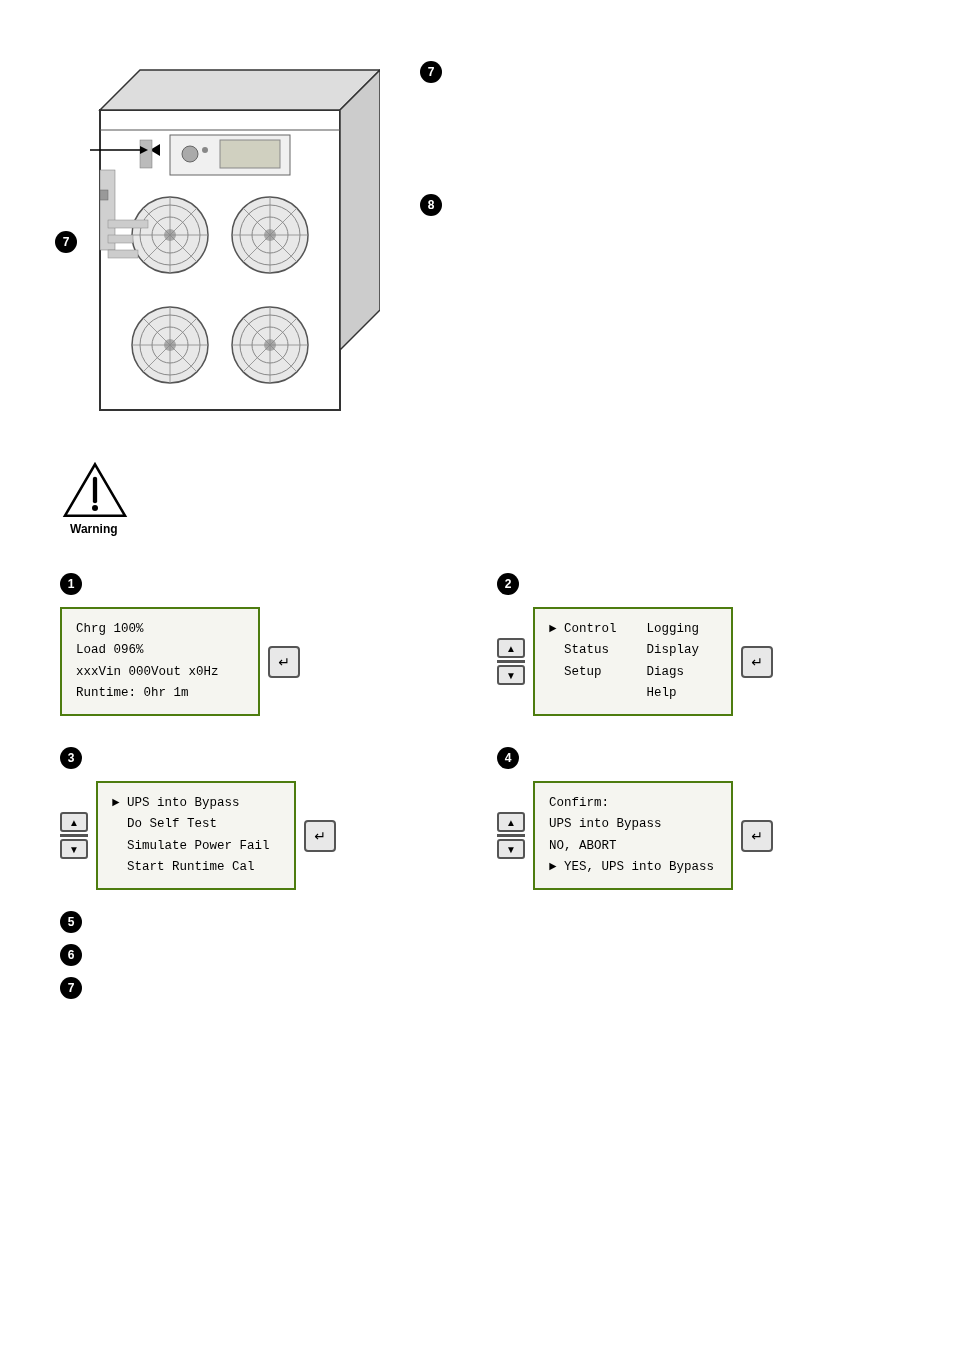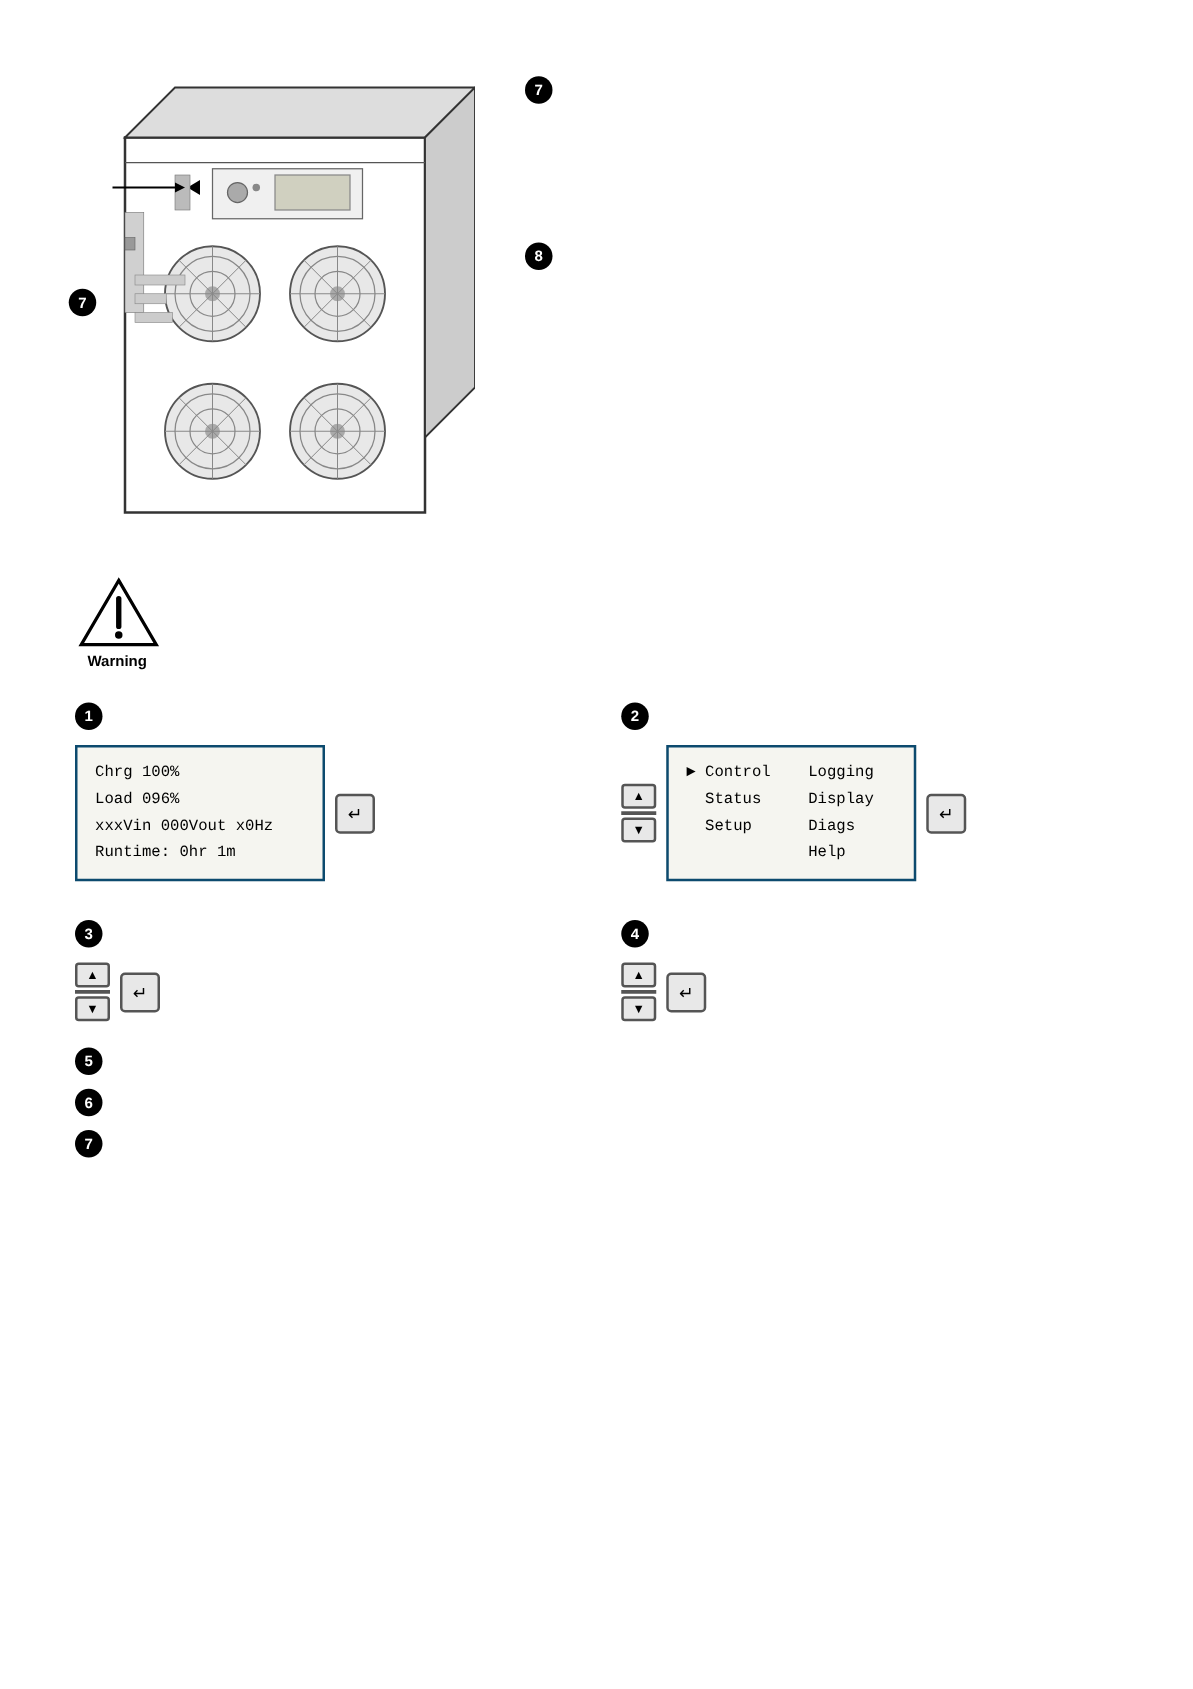--- a/index.html
+++ b/index.html
@@ -74,21 +74,21 @@
     .item-text {
       font-size: 13px;
       line-height: 1.5;
     }
 
     
     .warning-section {
       display: flex;
       flex-direction: column;
       align-items: flex-start;
-      margin-bottom: 25px;
+      margin-bottom: 36px;
       margin-top: 10px;
     }
 
     .warning-triangle {
       width: 70px;
       height: 60px;
     }
 
     .warning-label {
       font-size: 12px;
@@ -119,21 +119,21 @@
     }
 
     
     .lcd-container {
       display: flex;
       align-items: center;
       gap: 8px;
     }
 
     .lcd-screen {
-      border: 2px solid #0c4a6e;
+      border: 2px solid #4d7c0f;
       padding: 10px 14px;
       font-family: 'Courier New', Courier, monospace;
       font-size: 12.5px;
       line-height: 1.7;
       background: #f5f5f0;
       min-width: 200px;
     }
 
     .enter-button {
       width: 32px;
@@ -343,34 +343,46 @@
     <div class="step-block">
       <div class="step-header">
         <span class="circle-num">3</span>
       </div>
       <div class="lcd-container">
         <div class="nav-buttons">
           <div class="nav-btn" style="font-size:10px;">▲</div>
           <div class="nav-btn-mid"></div>
           <div class="nav-btn" style="font-size:10px;">▼</div>
         </div>
+        <div class="lcd-screen">
+          <div>► UPS into Bypass</div>
+          <div>&nbsp; Do Self Test</div>
+          <div>&nbsp; Simulate Power Fail</div>
+          <div>&nbsp; Start Runtime Cal</div>
+        </div>
         <div class="enter-button">↵</div>
       </div>
     </div>
 
     <div class="step-block">
       <div class="step-header">
         <span class="circle-num">4</span>
       </div>
       <div class="lcd-container">
         <div class="nav-buttons">
           <div class="nav-btn" style="font-size:10px;">▲</div>
           <div class="nav-btn-mid"></div>
           <div class="nav-btn" style="font-size:10px;">▼</div>
         </div>
+        <div class="lcd-screen">
+          <div>Confirm:</div>
+          <div>UPS into Bypass</div>
+          <div>NO, ABORT</div>
+          <div>► YES, UPS into Bypass</div>
+        </div>
         <div class="enter-button">↵</div>
       </div>
     </div>
 
   </div>
 
   <div class="bottom-steps">
     <div class="single-step">
       <span class="circle-num">5</span>
       <span></span>

